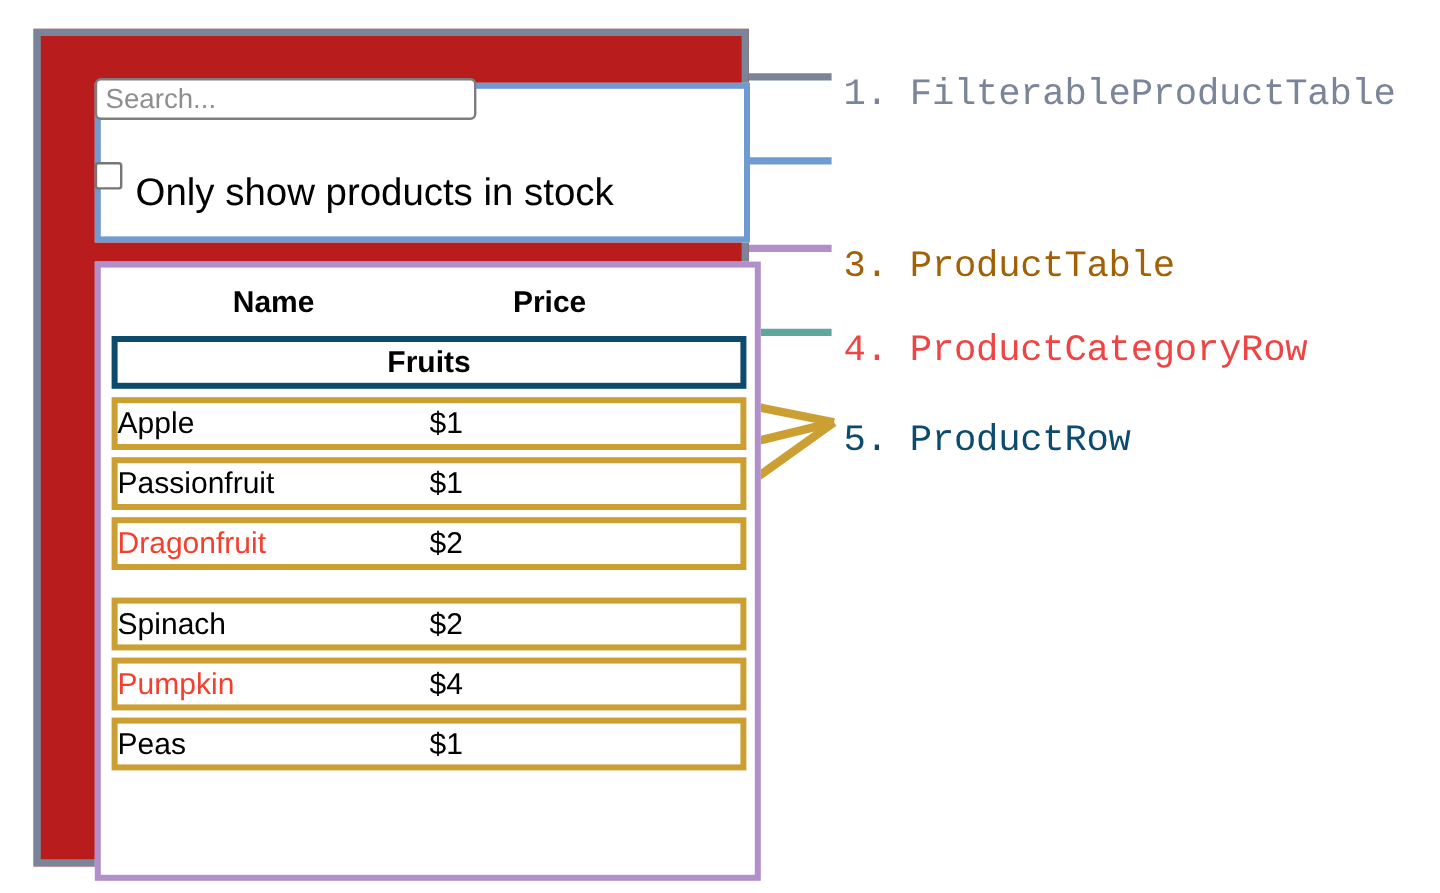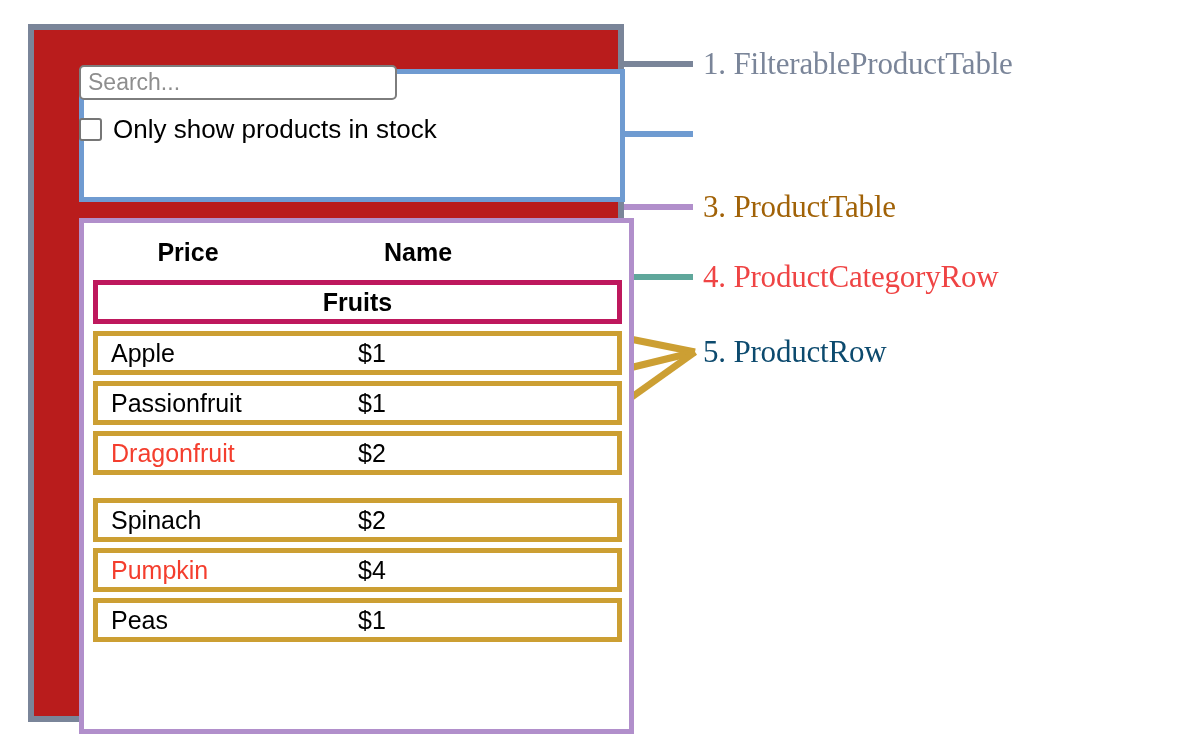--- a/index.html
+++ b/index.html
@@ -89,25 +89,26 @@
   .cb-box {
     width: 23px;
     height: 23px;
     box-sizing: border-box;
     border: 2px solid #767676;
     border-radius: 3px;
     background: #ffffff;
     flex: 0 0 auto;
   }
   .cb-label {
-    font-size: 26px;
+    font-size: 32px;
     color: #000000;
     font-family: "Liberation Sans", sans-serif;
     white-space: nowrap;
     line-height: 1;
+    margin-top: 28px;
   }
 
   
   .frame-table {
     position: absolute;
     left: 45px;
     top: 188px;
     width: 555px;
     height: 516px;
     border: 5px solid #B18FCB;
@@ -137,21 +138,21 @@
   .rows {
     position: absolute;
     left: 9px;
     top: 57px;
     width: 529px;
   }
 
   .cat-row {
     height: 44px;
     box-sizing: border-box;
-    border: 5px solid #be185d;
+    border: 5px solid #0c4a6e;
     background: #ffffff;
     display: flex;
     align-items: center;
     justify-content: center;
     margin-bottom: 7px;
     position: relative;
   }
   .cat-row .cat-label {
     font-size: 25px;
     font-weight: bold;
@@ -164,43 +165,43 @@
     box-sizing: border-box;
     border: 5px solid #CC9F33;
     background: #ffffff;
     display: flex;
     align-items: center;
     margin-bottom: 6px;
     position: relative;
   }
   .prod-row .cell-name {
     width: 260px;
-    padding-left: 13px;
     font-size: 25px;
     color: #000000;
     line-height: 1;
     box-sizing: border-box;
   }
   .prod-row .cell-price {
     font-size: 25px;
     color: #000000;
     line-height: 1;
   }
   .prod-row.out-of-stock .cell-name { color: #F43E2E; }
 
   .group-gap { height: 17px; }
 
   
   .legend-item {
     position: absolute;
-    font-family: Liberation Serif, serif;
+    font-family: Liberation Mono, monospace;
     font-size: 31px;
     letter-spacing: -0.2px;
     white-space: nowrap;
     line-height: 1;
+    margin-top: 16px;
   }
   .legend-num { font-weight: 400; }
 </style>
 </head>
 <body>
 
 <div id="stage">
 
   <svg id="leaders" viewBox="0 0 1200 744" width="1200" height="744" xmlns="http://www.w3.org/2000/svg">
 
@@ -224,22 +225,22 @@
     <input class="search-input" type="text" placeholder="Search..." style="">
 
     <label class="checkbox-row">
       <span class="cb-box"></span>
       <span class="cb-label">Only show products in stock</span>
     </label>
 
     <div class="frame-table">
 
       <div class="thead">
+        <div class="th col-name">Name</div>
         <div class="th col-price">Price</div>
-        <div class="th col-name">Name</div>
       </div>
 
       <div class="rows" id="rows-container">
           <div class="cat-row">
             <span class="cat-label">Fruits</span>
           </div>
           <div class="prod-row">
             <span class="cell-name">Apple</span>
             <span class="cell-price">$1</span>
           </div>

